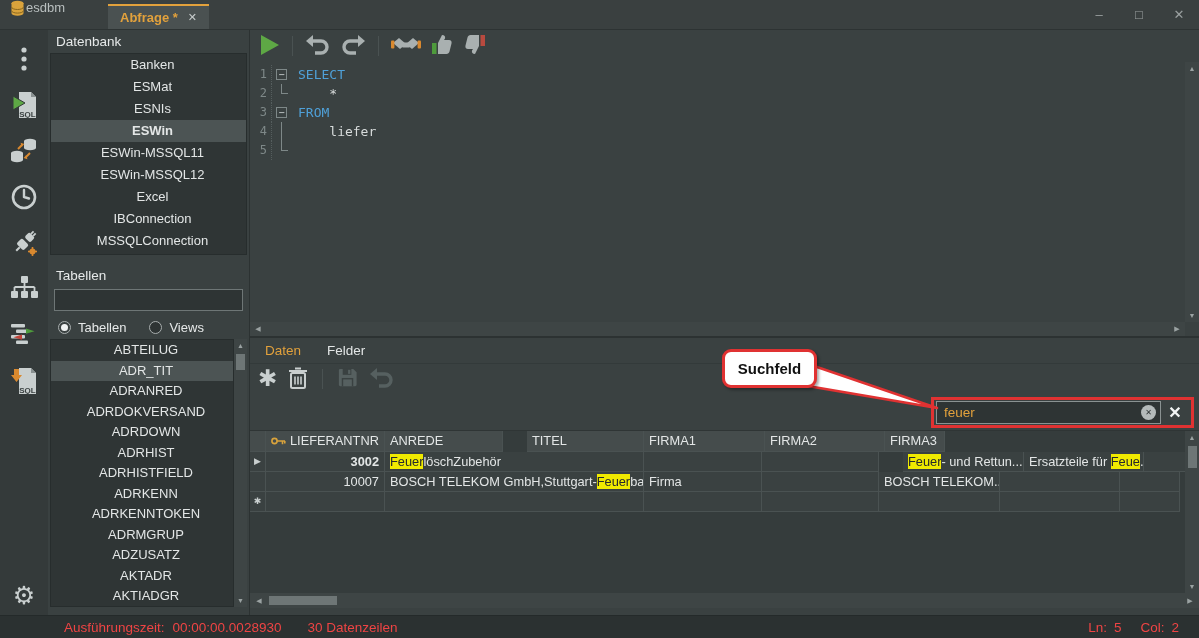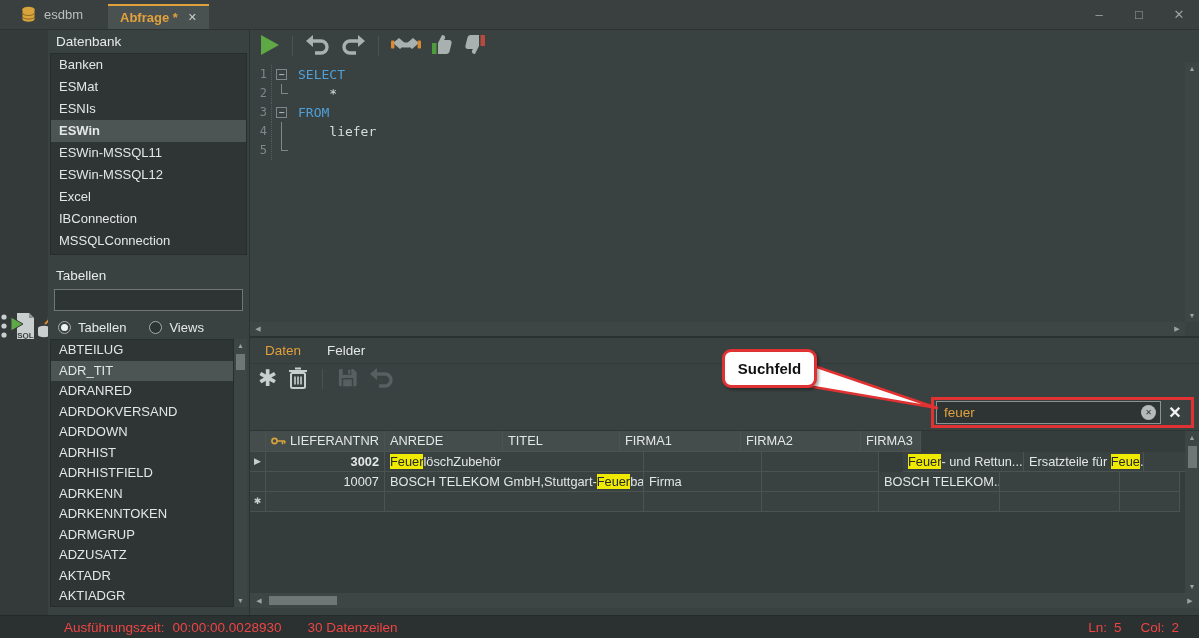--- a/index.html
+++ b/index.html
@@ -2,40 +2,40 @@
 <html><head>
 <meta charset="utf-8">
 <style>
   * { margin:0; padding:0; box-sizing:border-box; }
   html,body { background:#222; }
   body { font-family:"Liberation Sans", sans-serif; }
   .window { position:relative; width:1199px; height:638px; background:#3A4141; color:#E6E9E9; overflow:hidden; font-size:13px; }
 
   
   .titlebar { height:30px; background:#3A4040; display:flex; align-items:stretch; border-bottom:1px solid #2D3333; }
-  .appid { display:flex; align-items:center; gap:7px; padding-left:20px; width:108px; }
+  .appid { display:flex; gap:0; padding-left:9px; width:108px; }
   .apptitle { color:#B9BFBF; font-size:13px; }
   .tab { align-self:flex-end; height:25px; background:#4A5151; border-top:2px solid #E2A13C; display:flex; align-items:center; gap:10px; padding:0 12px; }
   .tab-label { color:#E2A13C; font-weight:bold; font-size:13px; }
   .tab-close { color:#C8CDCD; font-size:11px; cursor:default; }
   .wincontrols { margin-left:auto; display:flex; align-items:center; gap:0; }
   .winbtn { width:40px; text-align:center; color:#9AA0A0; font-size:13px; }
 
   
   .bodyrow { display:flex; height:585px; }
 
-  .iconstrip { width:48px; background:#343A3A; display:flex; flex-direction:row; align-items:center; padding-top:6px; }
+  .iconstrip { width:48px; background:#343A3A; display:flex; flex-direction:column; align-items:center; padding-top:6px; }
   .sicon { width:48px; height:46px; display:flex; align-items:center; justify-content:center; }
   .gearchar { font-size:25px; color:#C9CFCF; line-height:1; }
 
   .leftcol { width:202px; background:#3A4141; display:flex; flex-direction:column; border-right:1px solid #2C3232; }
   .panelheader { height:23px; line-height:23px; padding-left:8px; color:#E6E9E9; font-size:13.5px; flex:none; }
   .listbox { background:#2F3535; border:1px solid #272D2D; margin:0 2px; overflow:hidden; }
   #db-list { height:202px; flex:none; }
-  .listitem { height:22px; line-height:22px; padding-left:8px; color:#E3E6E6; white-space:nowrap; overflow:hidden; }
+  .listitem { height:22px; line-height:22px; padding-left:8px; color:#E3E6E6; white-space:nowrap; overflow:hidden;text-align:center; }
   .listitem.small { height:20.5px; line-height:20.5px; }
   .listitem.selected { background:#4C5454; }
   .listitem.selected.bold { font-weight:bold; }
   .tablehead { margin-top:9px; }
   .filterinput { margin:2px 6px 4px 6px; height:22px; background:#2E3434; border:1px solid #6E7676; color:#E6E9E9; padding:0 5px; font-size:13px; flex:none; }
   .radiorow { display:flex; align-items:center; height:24px; padding-left:10px; gap:7px; flex:none; }
   .radio { width:13px; height:13px; border-radius:50%; border:1px solid #A8AEAE; background:#2E3434; display:inline-flex; align-items:center; justify-content:center; }
   .radio .dot { width:7px; height:7px; border-radius:50%; background:#F0F2F2; display:none; }
   .radio.on { background:#3A4141; }
   .radio.on .dot { display:block; }
@@ -403,21 +403,21 @@
                 <div class="g-cell" style="width: 119px;">
                   <svg width="15" height="10" viewBox="0 0 15 10">
                     <circle cx="3.5" cy="5" r="2.6" fill="none" stroke="#D9A33C" stroke-width="1.6"></circle>
                     <path d="M6 5 H14 M11.5 5 V8.2 M13.8 5 V7.4" stroke="#D9A33C" stroke-width="1.6" fill="none"></path>
                   </svg>
                   <span>LIEFERANTNR</span>
                 </div>
                 <div class="g-cell" style="width: 118px;">
                   <span>ANREDE</span>
                 </div>
-                <div class="g-cell" style="width: 117px;">
+                <div class="g-cell" style="width: 117px; margin-left: 24px;">
                   <span>TITEL</span>
                 </div>
                 <div class="g-cell" style="width: 121px;">
                   <span>FIRMA1</span>
                 </div>
                 <div class="g-cell" style="width: 120px;">
                   <span>FIRMA2</span>
                 </div>
                 <div class="g-cell" style="width: 60px;">
                   <span>FIRMA3</span>

